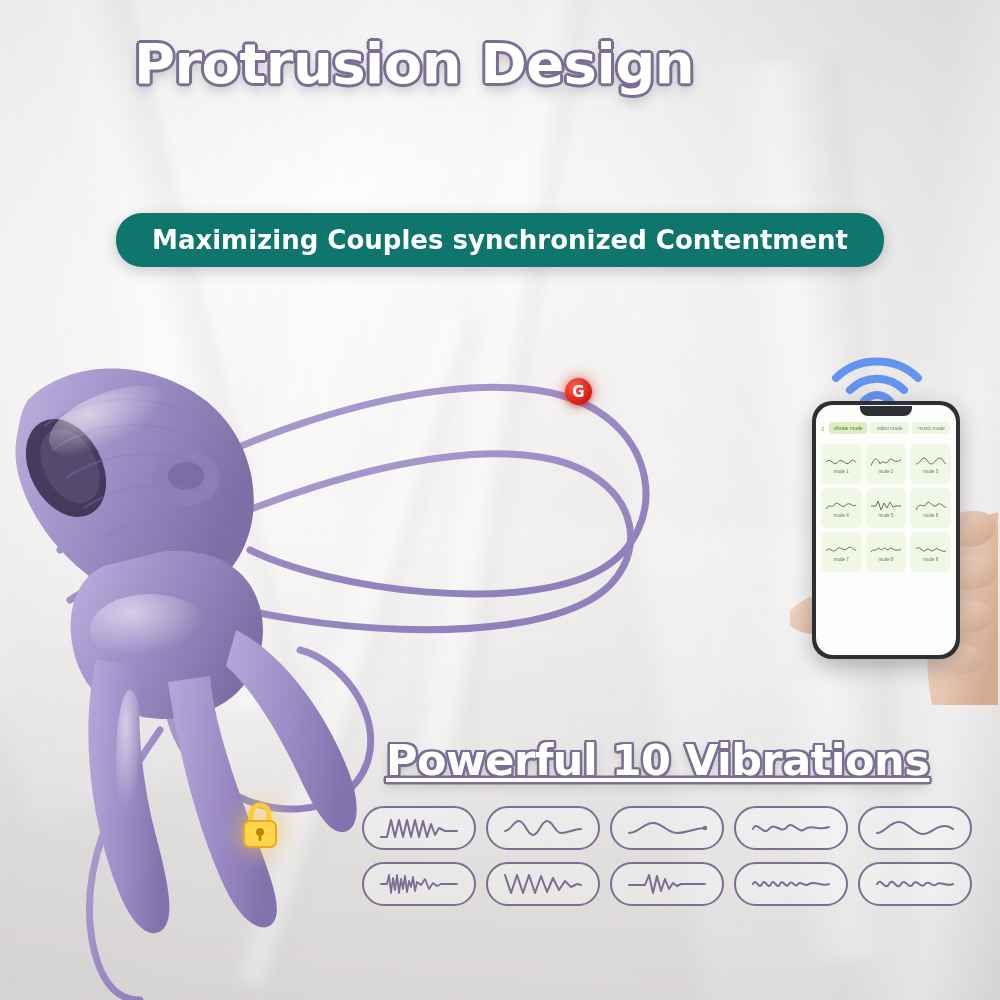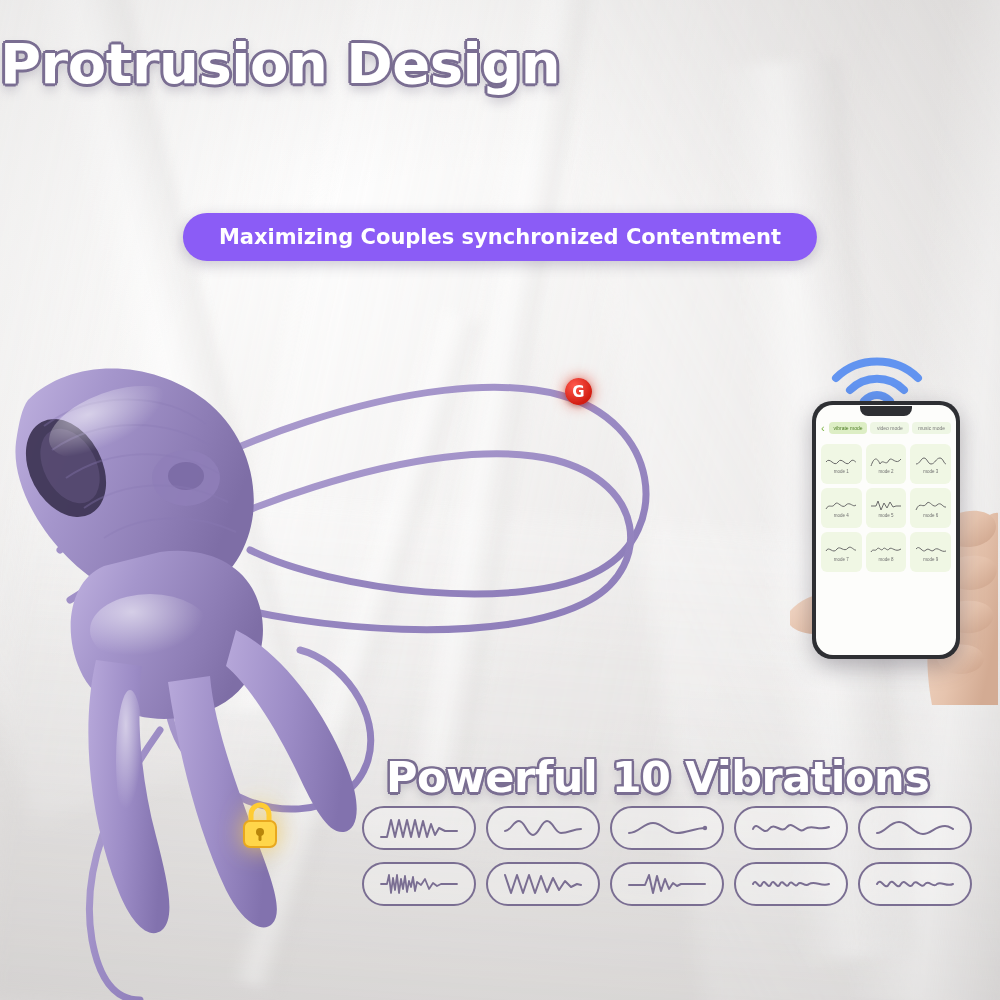--- a/index.html
+++ b/index.html
@@ -56,45 +56,45 @@
     position: absolute; inset: 0;
     background: radial-gradient(ellipse 900px 700px at 50% 45%, rgba(255,255,255,0) 40%, rgba(160,157,156,0.20) 100%);
   }
 
   
   .headline {
     position: absolute;
     top: 36px;
     left: 0;
     width: 828px;
-    text-align: left;
+    text-align: center;
     font-family: "DejaVu Sans", sans-serif;
     font-weight: bold;
     letter-spacing: -0.5px;
     color: #ffffff;
     line-height: 1.0;
     text-shadow:
       3px 0 0 #7a6e92, -3px 0 0 #7a6e92, 0 3px 0 #7a6e92, 0 -3px 0 #7a6e92,
       2px 2px 0 #7a6e92, -2px 2px 0 #7a6e92, 2px -2px 0 #7a6e92, -2px -2px 0 #7a6e92,
       0 6px 12px rgba(90,80,110,0.35);
   }
   .headline .l1 { font-size: 56px; display: block; }
   .headline .l2 { font-size: 56px; display: block; margin-top: 6px; }
 
   
   .subbanner {
     position: absolute;
     top: 213px;
     left: 50%;
     transform: translateX(-50%);
-    background: #8b5cf6;
+    background: #0f766e;
     color: #ffffff;
     border-radius: 26px;
     padding: 12px 36px;
-    font-size: 21px;
+    font-size: 26px;
     font-weight: bold;
     font-family: "DejaVu Sans", sans-serif;
     white-space: nowrap;
     box-shadow: 0 4px 14px rgba(80,70,100,0.28);
   }
 
   
   .toy-wrap { position: absolute; left: 0px; top: 330px; width: 420px; height: 620px; }
 
   
@@ -180,31 +180,32 @@
     background: #f0f7e4; border-radius: 6px; height: 40px;
     display: flex; flex-direction: column; align-items: center; justify-content: center;
     gap: 1px;
   }
   .mode-cell svg { display: block; }
   .mode-label { font-size: 4.5px; color: #6f6f6f; }
 
   
   .powerful {
     position: absolute;
-    left: 386px; top: 752px;
+    left: 386px; top: 735px;
     font-family: "DejaVu Sans", sans-serif;
     font-size: 43px;
     font-weight: bold;
     color: #ffffff;
     letter-spacing: -0.5px;
     text-shadow:
       2.5px 0 0 #7a6e92, -2.5px 0 0 #7a6e92, 0 2.5px 0 #7a6e92, 0 -2.5px 0 #7a6e92,
       2px 2px 0 #7a6e92, -2px 2px 0 #7a6e92, 2px -2px 0 #7a6e92, -2px -2px 0 #7a6e92,
       0 5px 10px rgba(90,80,110,0.3);
     white-space: nowrap;
+    text-decoration: underline;
   }
 
   
   .patterns {
     position: absolute;
     left: 362px; top: 806px;
     width: 636px;
   }
   .pattern-row { display: flex; gap: 10px; margin-bottom: 12px; }
   .pattern-pill {

